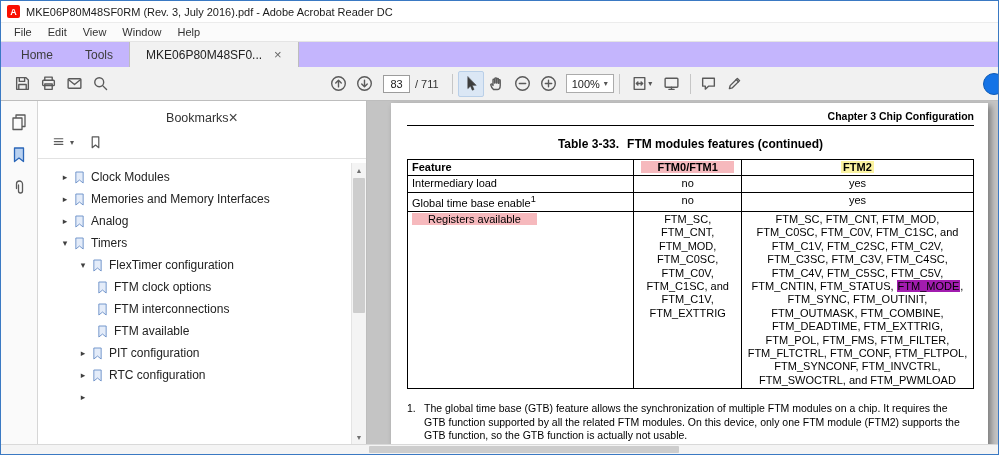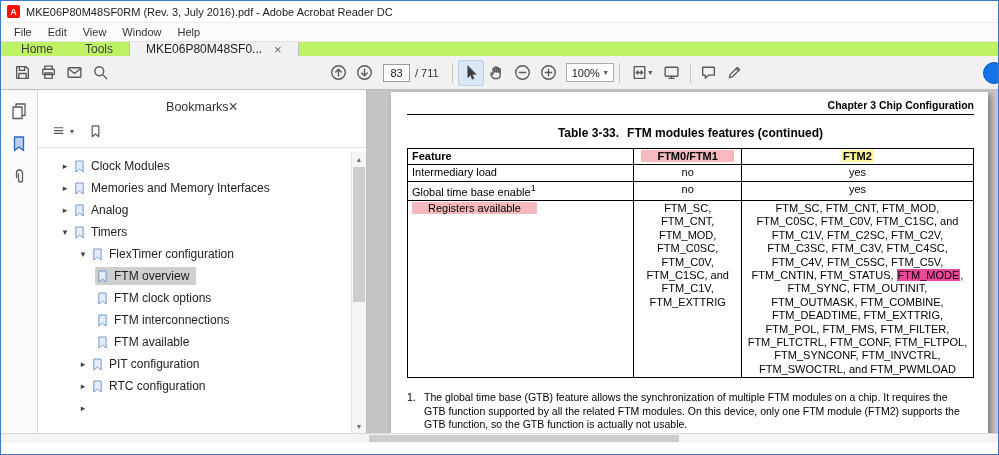--- a/index.html
+++ b/index.html
@@ -9,21 +9,21 @@
   
   .titlebar { height:22px; background:#ffffff; display:flex; align-items:center; padding-left:6px; border-bottom:1px solid #ececec; flex:none; }
   .adobe-icon { width:13px; height:13px; background:#fa0f00; border-radius:2px; color:#fff; font-size:9px; font-weight:bold; display:flex; align-items:center; justify-content:center; margin-right:6px; flex:none; }
   .title-text { font-size:11px; color:#1b1b1b; white-space:nowrap; }
 
   
   .menubar { height:19px; background:#fbfbfb; display:flex; align-items:center; padding-left:5px; border-bottom:1px solid #e4e4e4; flex:none; }
   .menu-item { font-size:11px; color:#333; padding:0 8px; height:100%; display:flex; align-items:center; cursor:default;text-align:right; }
 
   
-  .tabbar { height:14px; background:#bef264; display:flex; align-items:stretch; padding-left:4px; flex:none; }
+  .tabbar { height:25px; background:#c4b5fd; display:flex; align-items:stretch; padding-left:4px; flex:none; }
   .tab { font-size:12px; color:#3c3c3c; padding:0 16px; display:flex; align-items:center; }
   .tab.doc { background:#f1f1f1; border-left:1px solid #bdbdbd; border-right:1px solid #bdbdbd; color:#222; }
   .tab-close { margin-left:12px; font-size:13px; color:#666; line-height:1; }
 
   
   .toolbar { height:34px; background:#f1f1f1; border-bottom:1px solid #bdbdbd; display:flex; align-items:center; padding:0 0 0 8px; flex:none; position:relative; }
   .tbtn { width:26px; height:26px; display:flex; align-items:center; justify-content:center; border-radius:2px; flex:none; }
   .tbtn.active { background:#dbe7f5; border:1px solid #b9cfe8; }
   .icon { width:17px; height:17px; }
   .icon path, .icon rect, .icon circle, .icon line { stroke:#5a5a5a; fill:none; stroke-width:1.3; stroke-linecap:round; stroke-linejoin:round; }
@@ -79,21 +79,21 @@
   .chap-header { text-align:right; font-size:10.5px; font-weight:bold; color:#000; padding-bottom:3px; border-bottom:1px solid #000; }
   .tbl-title { text-align:center; font-size:12px; font-weight:bold; color:#000; margin:11px 0 8px 0; }
   .tbl-title .cap { margin-left:8px; }
 
   table.ftm { border-collapse:collapse; width:100%; font-size:11px; color:#000; table-layout:fixed; }
   table.ftm td { border:1px solid #000; padding:1px 4px; vertical-align:top; line-height:1.22; }
   td.c { text-align:center; }
   tr.hdr td { font-weight:bold; }
   .hl-pink { background:#f6b9bd; padding:0 16px; }
   .hl-yl { background:#fbf3a0; padding:0 2px; }
-  .hl-ym { background:#ec4899; padding:0 1px;margin-top:48px; }
+  .hl-ym { background:#a21caf; padding:0 1px;margin-top:48px; }
 
   .footnote { margin-top:13px; display:flex; font-size:10.5px; color:#000; line-height:1.3; }
   .fn-num { width:17px; flex:none; }
   .fn-text { flex:1; padding-right:4px; }
 
   
   .hscroll { height:10px; background:#f4f4f4; border-top:1px solid #d9d9d9; position:relative; flex:none; }
   .hthumb { position:absolute; left:368px; top:1px; height:7px; width:310px; background:#cdcdcd; border-radius:1px; }
 </style>
 </head>
@@ -301,28 +301,20 @@
               <span class="bm-label">Timers</span>
             </span>
         </div>
         <div class="bm-row l1">
           <span class="twisty">▾</span>
           <span class="bm-inner">
               <svg class="ribbon" viewBox="0 0 12 14">
                 <path d="M2 1h8v12L6 9.8 2 13z"></path>
               </svg>
               <span class="bm-label">FlexTimer configuration</span>
-            </span>
-        </div>
-        <div class="bm-row l2">
-          <span class="bm-inner sel">
-              <svg class="ribbon" viewBox="0 0 12 14">
-                <path d="M2 1h8v12L6 9.8 2 13z"></path>
-              </svg>
-              <span class="bm-label">FTM overview</span>
             </span>
         </div>
         <div class="bm-row l2">
           <span class="bm-inner">
               <svg class="ribbon" viewBox="0 0 12 14">
                 <path d="M2 1h8v12L6 9.8 2 13z"></path>
               </svg>
               <span class="bm-label">FTM clock options</span>
             </span>
         </div>

